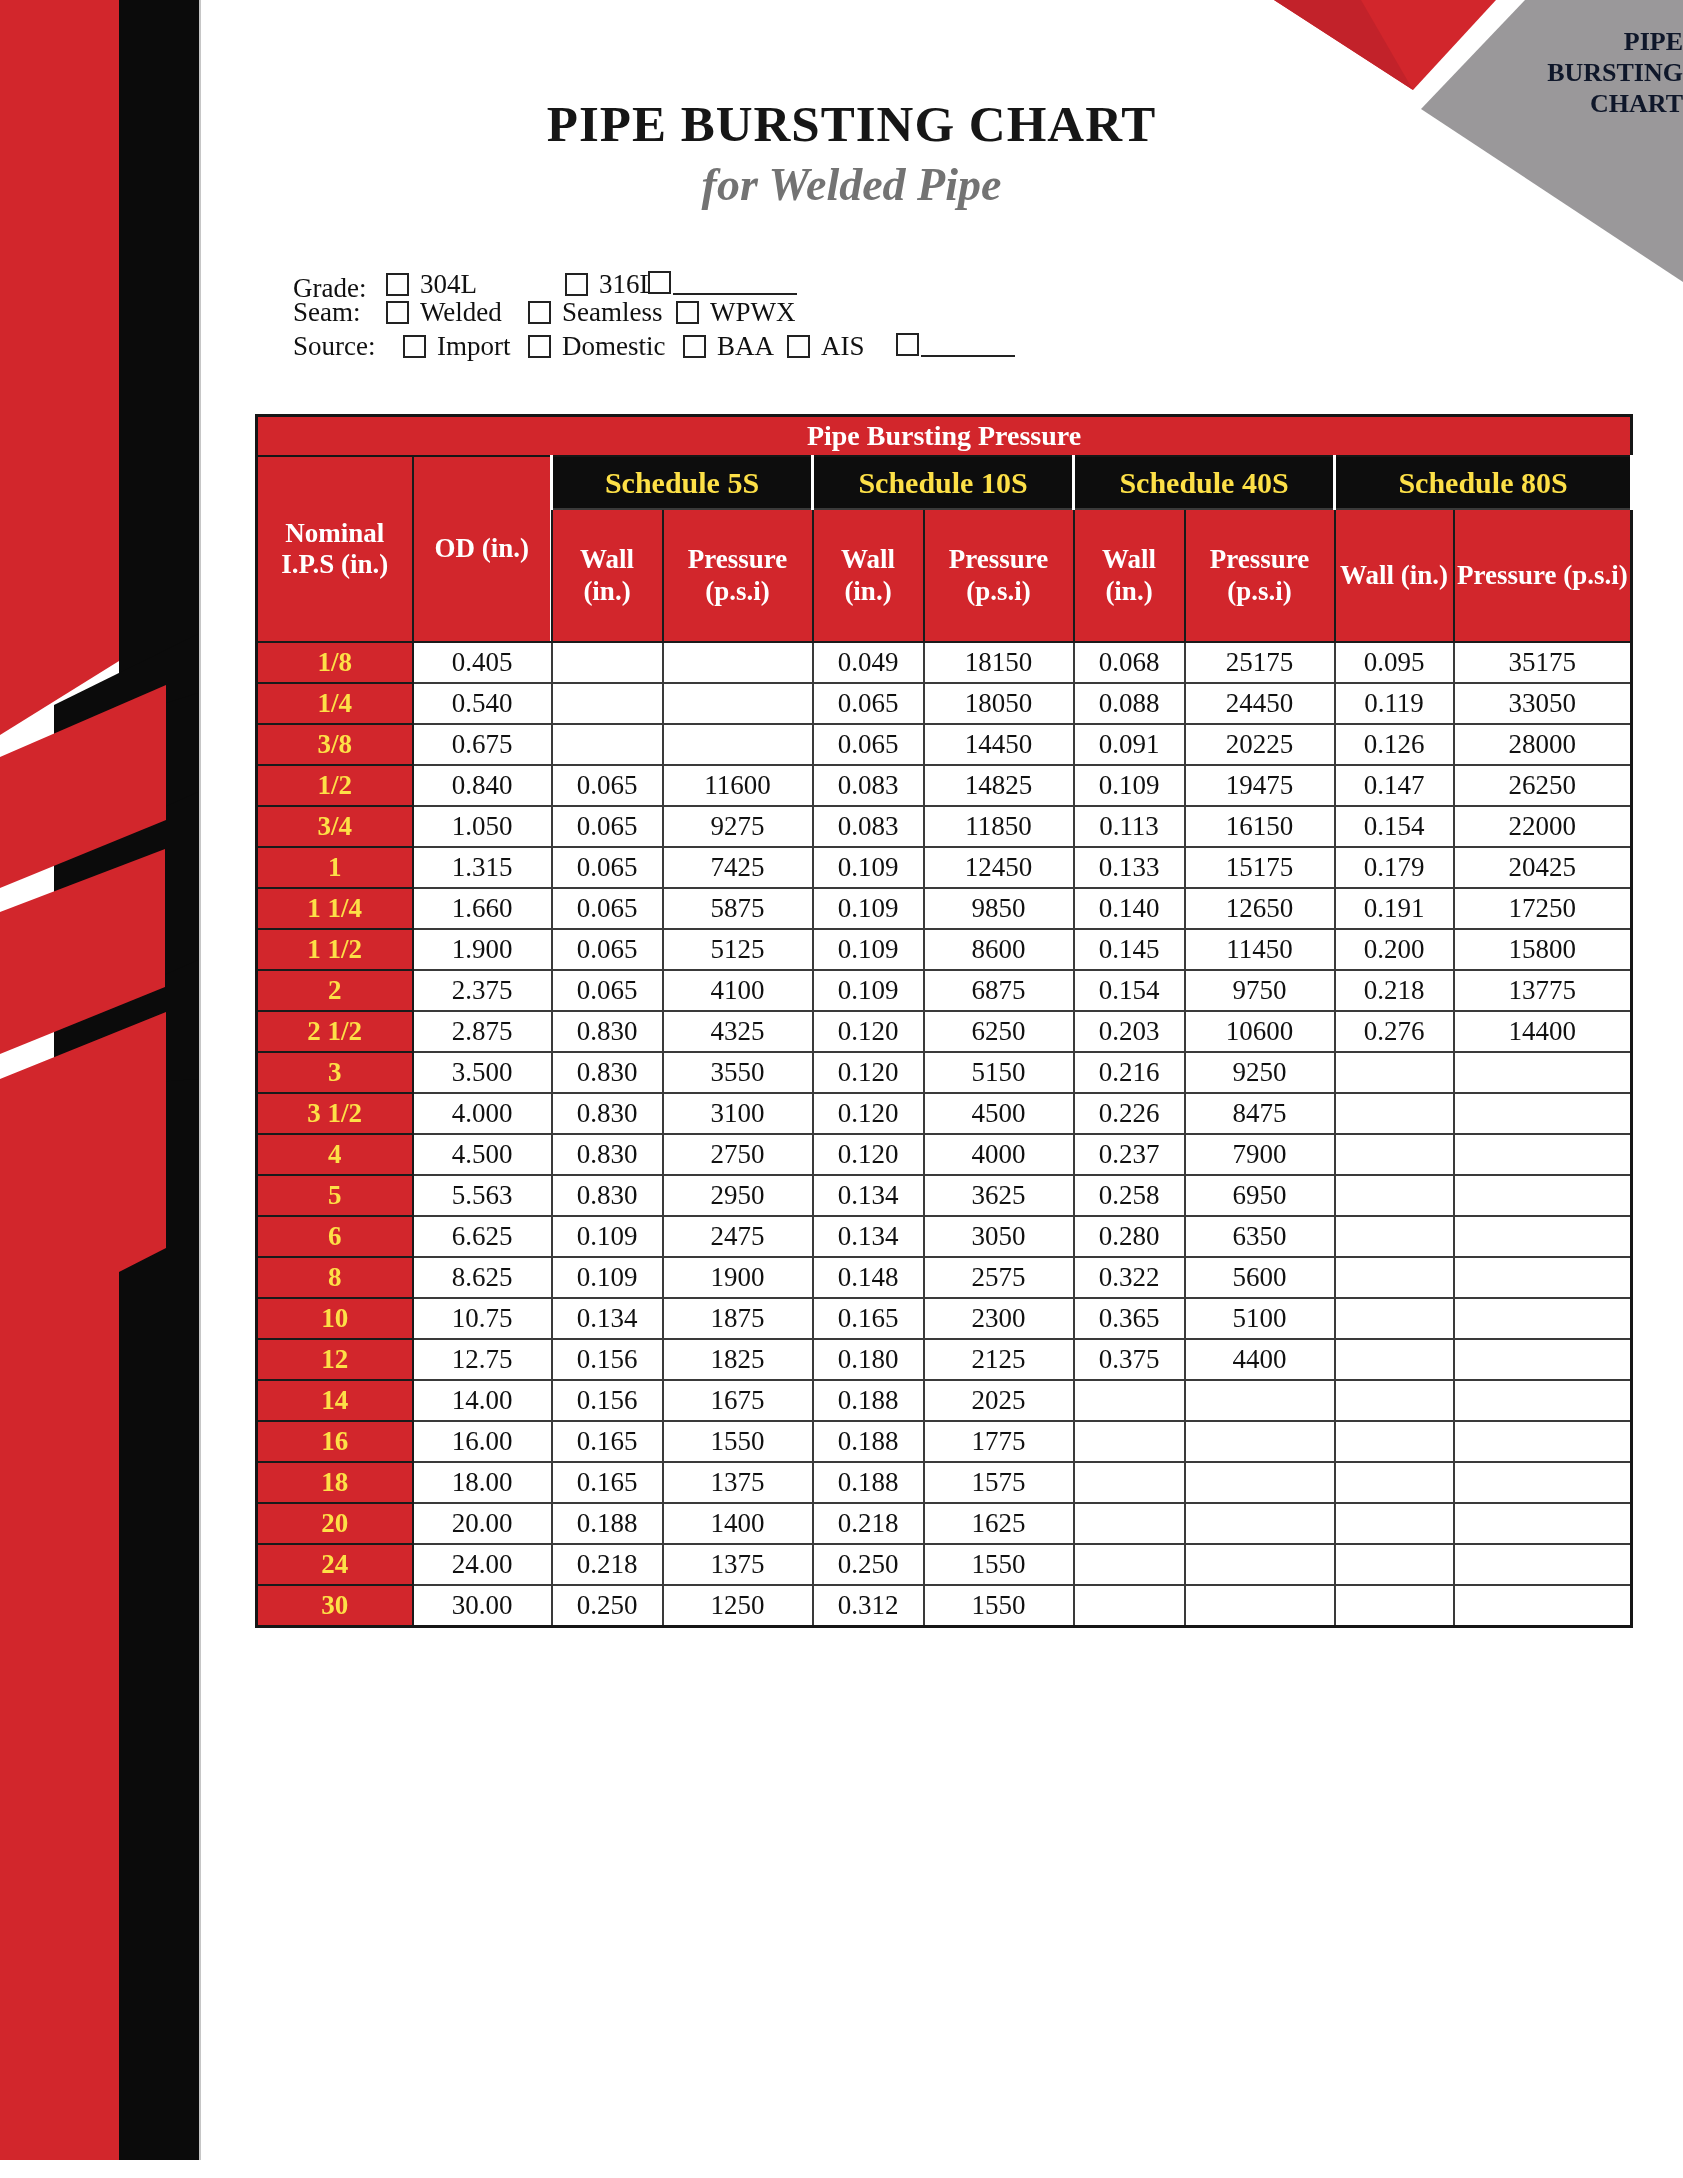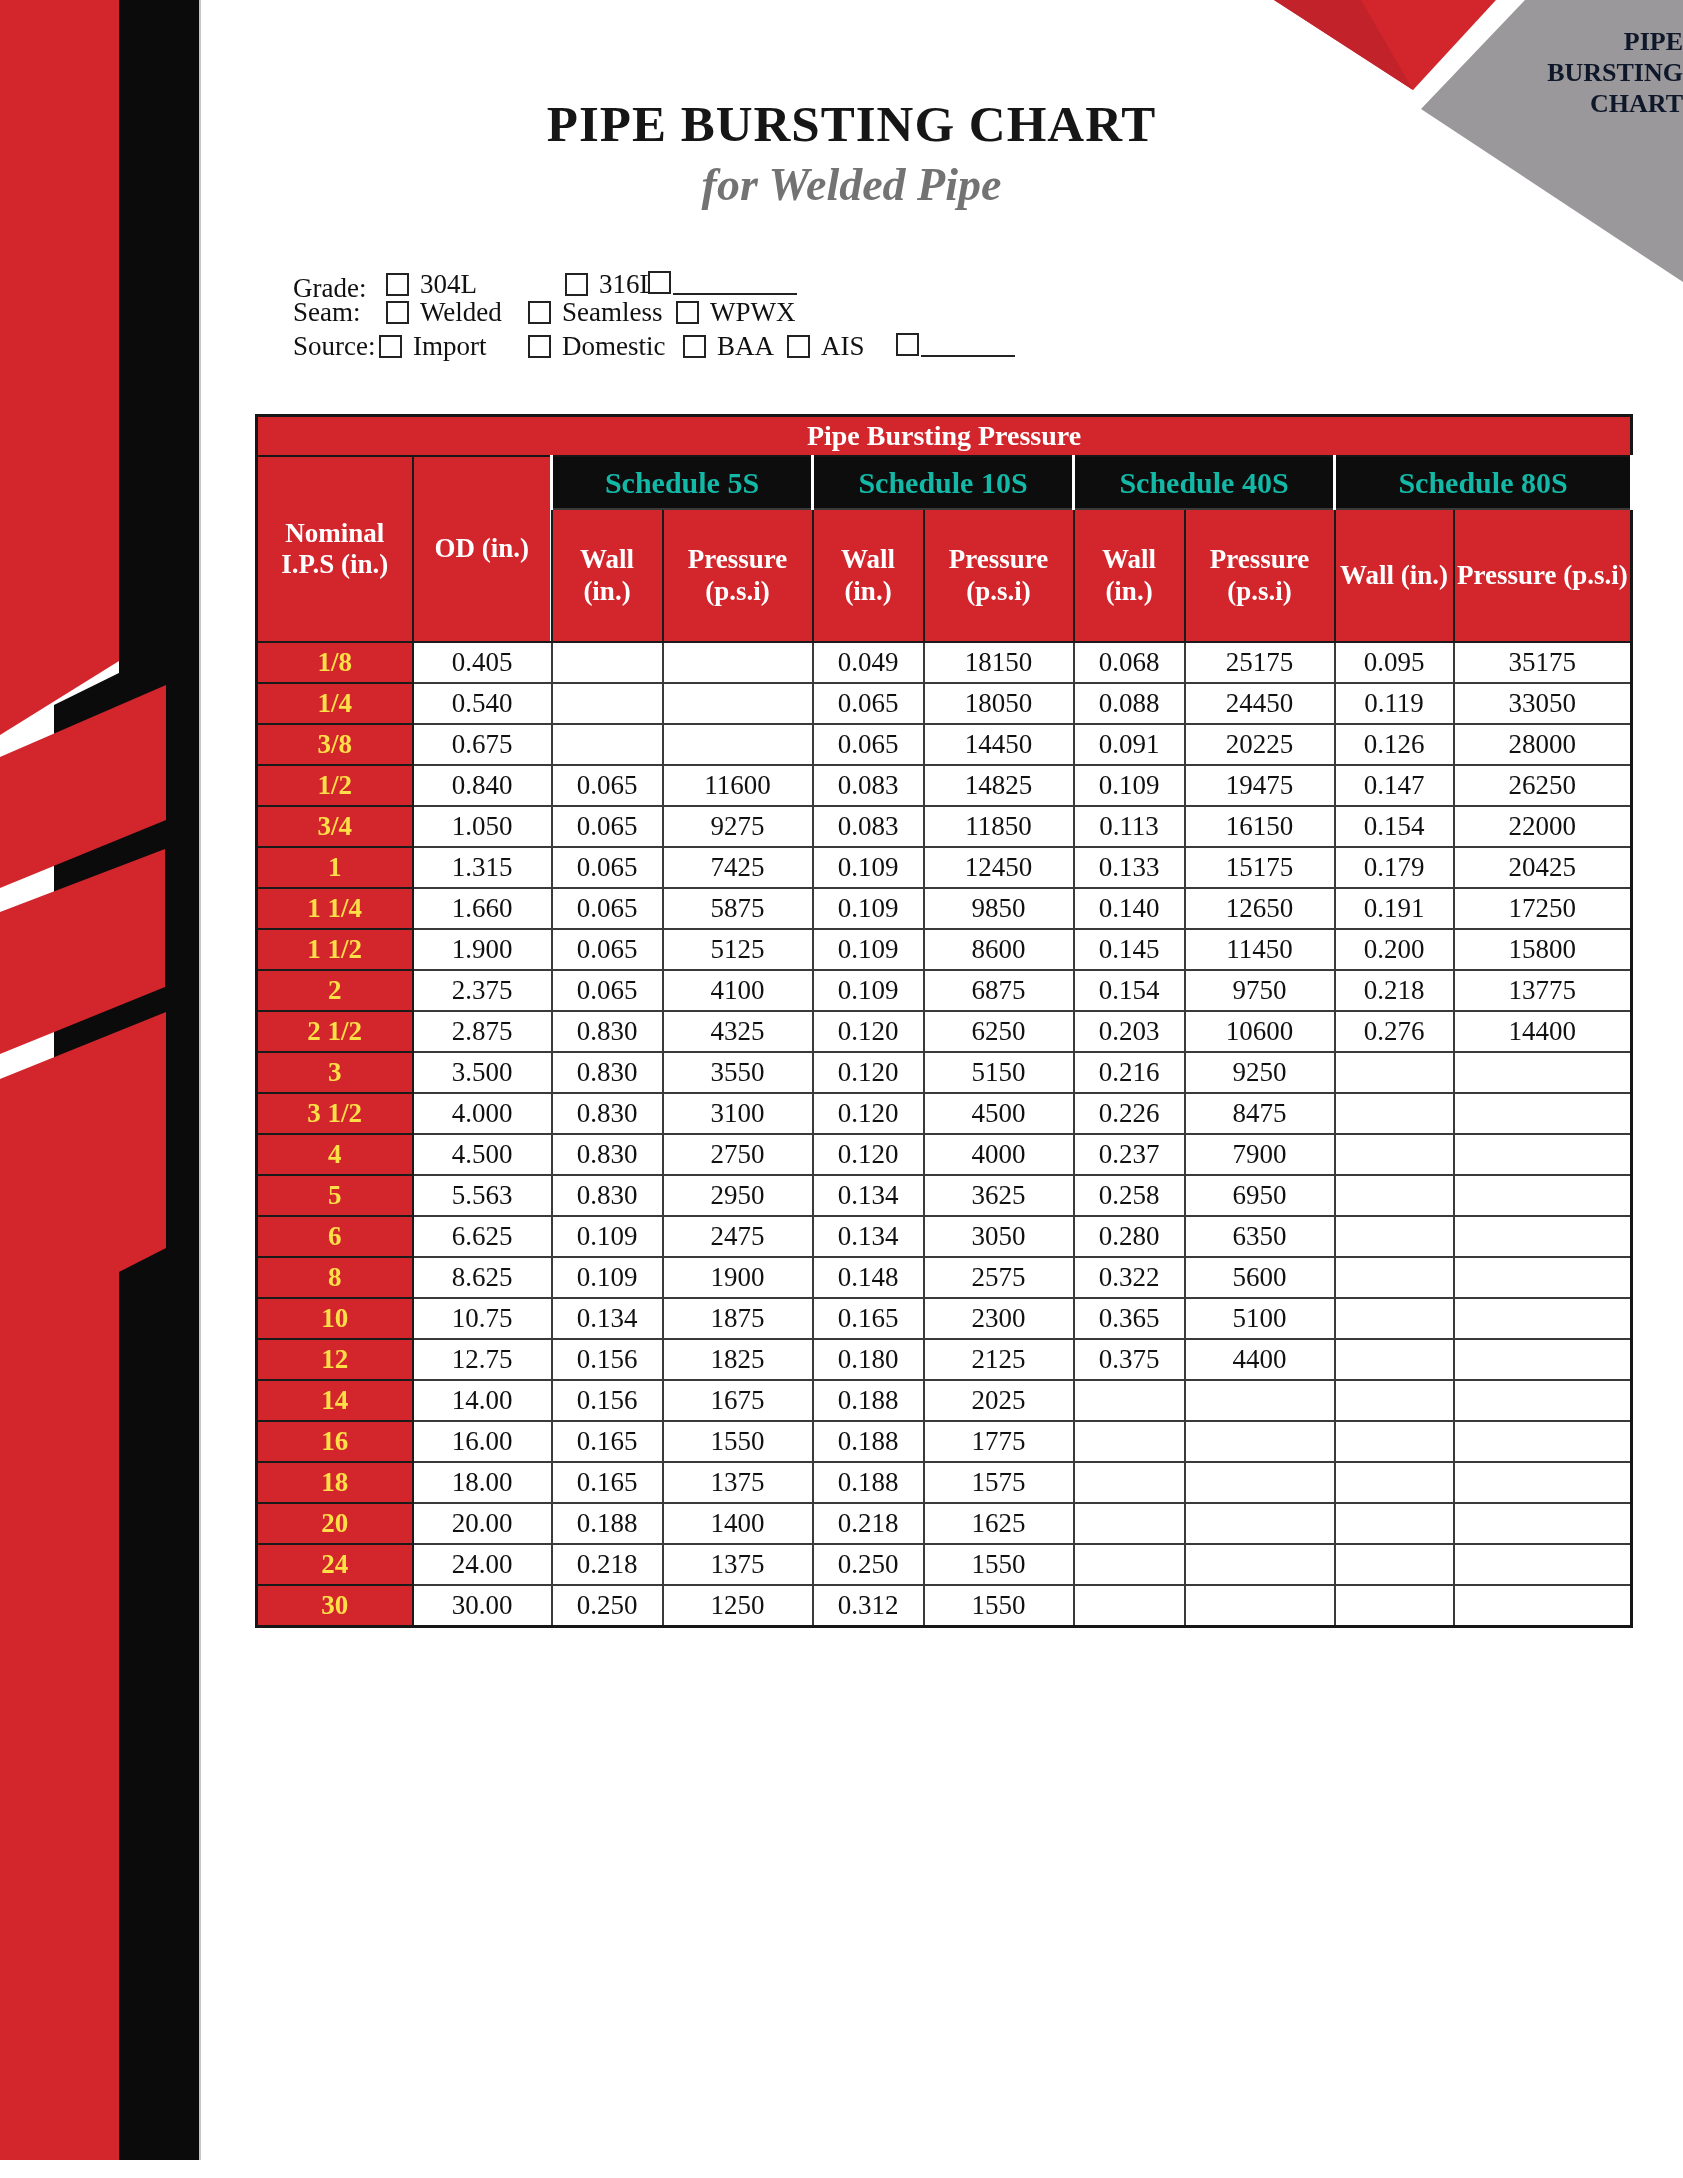--- a/index.html
+++ b/index.html
@@ -55,21 +55,21 @@
   table{position:absolute;left:255px;top:414px;width:1376px;
         border-collapse:collapse;table-layout:fixed;
         font-size:27px;}
   td{border:2px solid #3a3a3a;text-align:center;vertical-align:middle;
      overflow:hidden;padding:0 2px;}
   table{border:3px solid #161616;}
   .r-title td{background:#d2262c;color:#fff;font-weight:bold;height:38px;
      border-color:#161616;font-size:28px;}
   .hd-red{background:#d2262c;color:#fff;font-weight:bold;border-color:#1a1a1a;}
   .r-sched .hd-red,.r-cols .hd-red{line-height:1.15;}
-  .hd-blk{background:#0d0d0d;color:#14b8a6;font-weight:bold;height:51px;
+  .hd-blk{background:#0d0d0d;color:#fde047;font-weight:bold;height:51px;
      border-left:3px solid #fff;border-right:3px solid #fff;font-size:30px;}
   .r-cols td{height:131px;}
   tbody tr{height:41px;}
   td.nom{background:#d2262c;color:#fde047;font-weight:bold;border-color:#1a1a1a;}
   td.num{background:#fff;color:#111;}
 </style>
 </head>
 <body>
 
 <div id="deco">
@@ -123,21 +123,21 @@
     <span>Seamless</span>
   </span>
   <span class="opt" style="left:383px;">
     <span class="cb"></span>
     <span>WPWX</span>
   </span>
 </div>
 
 <div class="form-row" style="top:331px;">
   <span class="form-label">Source:</span>
-  <span class="opt" style="left:86px;">
+  <span class="opt" style="left:110px;">
     <span class="cb"></span>
     <span>Import</span>
   </span>
   <span class="opt" style="left:235px;">
     <span class="cb"></span>
     <span>Domestic</span>
   </span>
   <span class="opt" style="left:390px;">
     <span class="cb"></span>
     <span>BAA</span>

